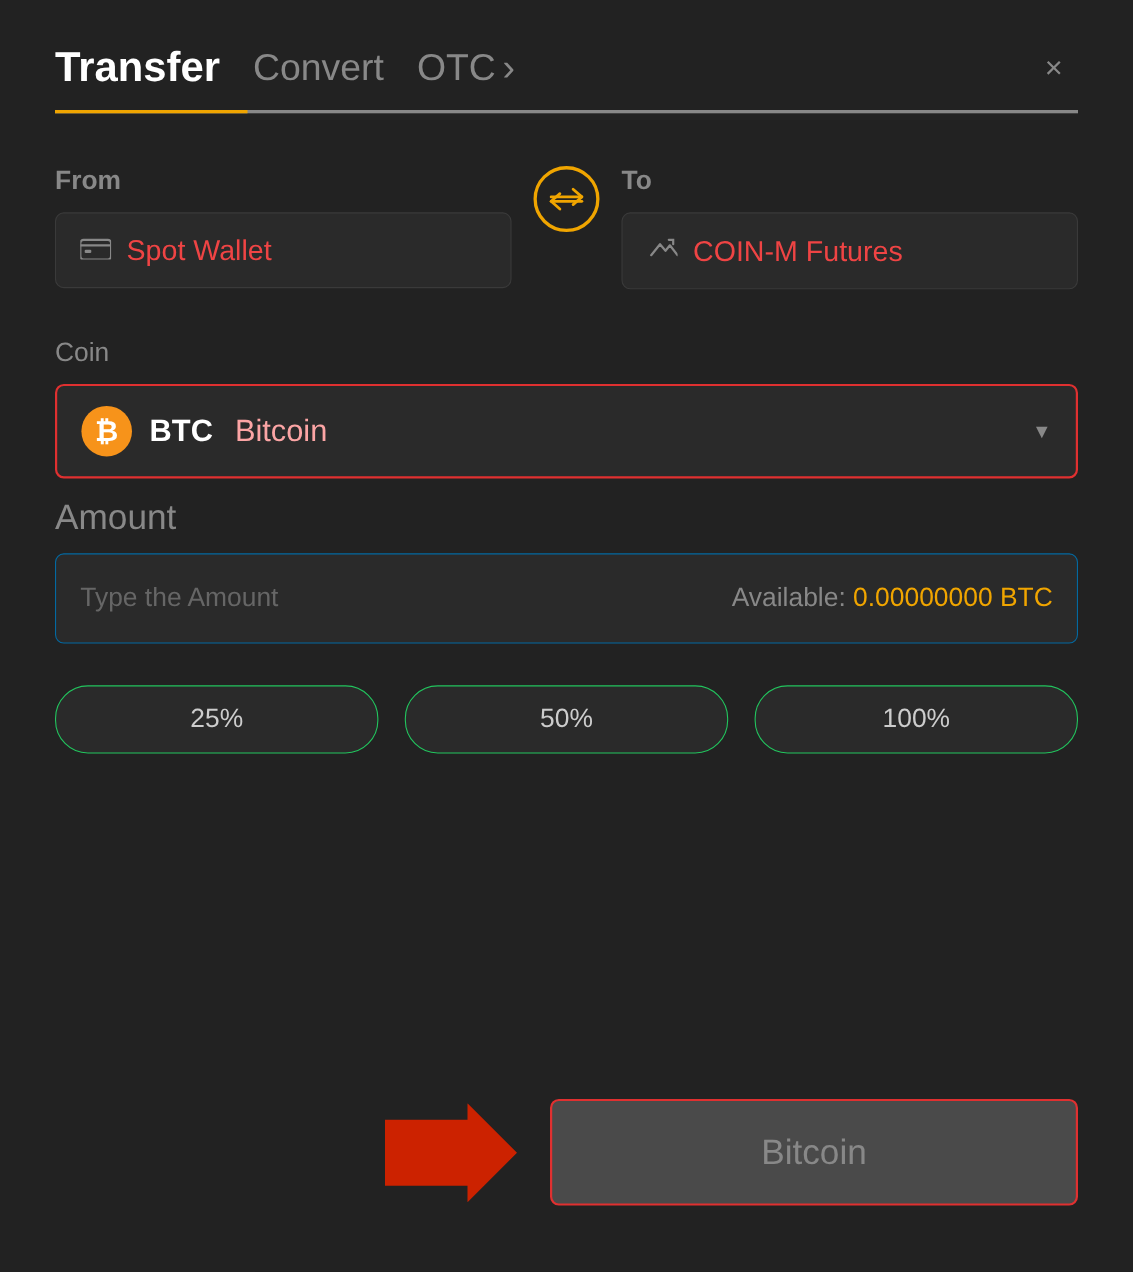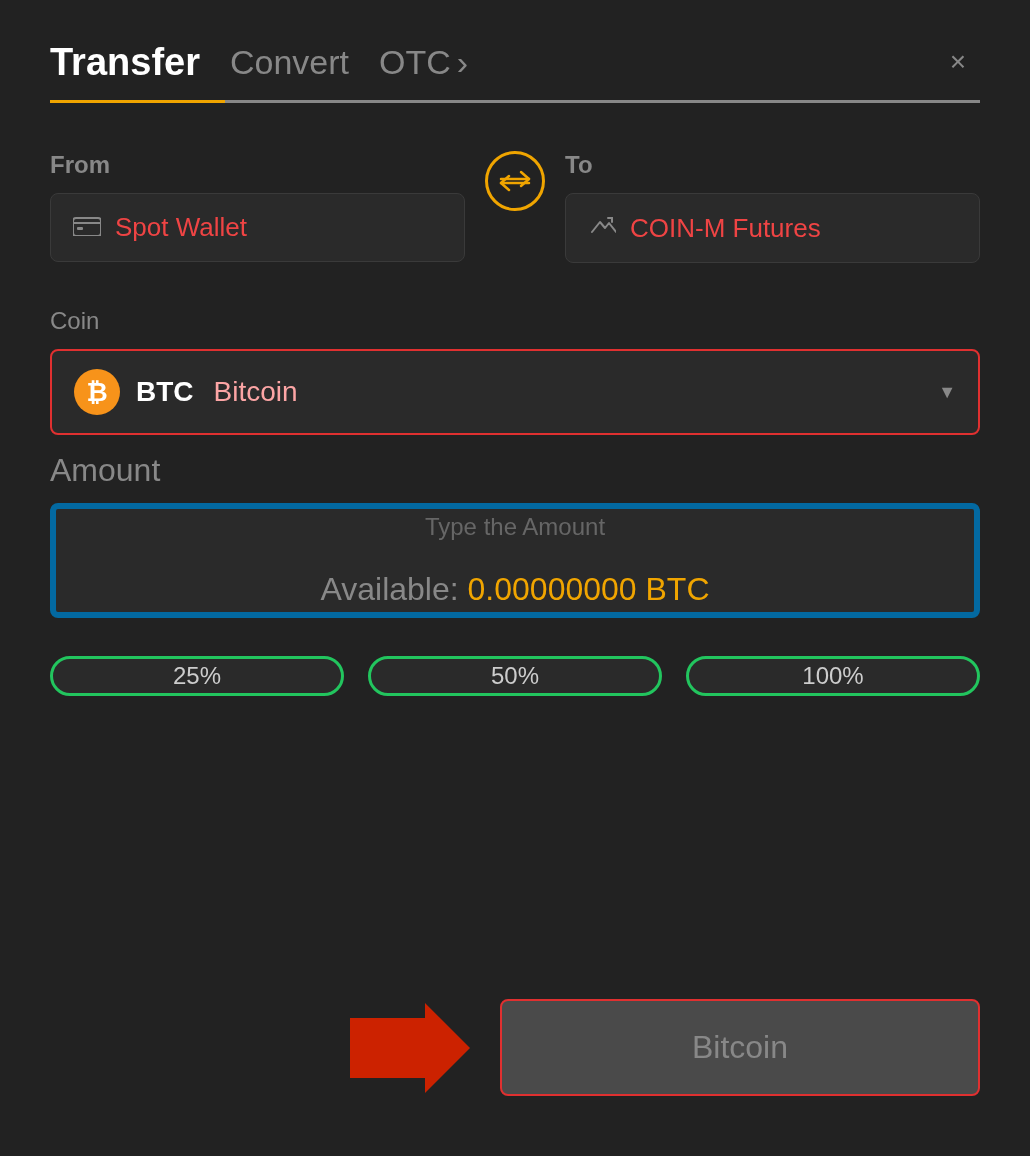--- a/index.html
+++ b/index.html
@@ -209,57 +209,55 @@
     }
 
     .amount-label {
       font-size: 32px;
       color: #888888;
       margin-bottom: 14px;
     }
 
     .amount-input-box {
       background: #2a2a2a;
-      border: 6px solid #0369a1;
+      border: 1px solid #0369a1;
       border-radius: 8px;
-      padding: 4px 22px;
+      padding: 26px 22px;
       display: flex;
       align-items: center;
       justify-content: space-between;
-      flex-direction: column;
     }
 
     .amount-placeholder {
       font-size: 24px;
       color: #666666;
     }
 
     .available-text {
-      font-size: 32px;
-      color: #888888;
-      margin-top: 30px;
+      font-size: 24px;
+      color: #888888;
     }
 
     .available-amount {
       color: #f0a500;
     }
 
     
     .pct-row {
       display: flex;
       gap: 24px;
       margin-bottom: 60px;
     }
 
     .pct-btn {
       flex: 1;
       background: #2a2a2a;
-      border: 3px solid #22c55e;
+      border: 1px solid #22c55e;
       border-radius: 30px;
-      padding: 3px 0;
+      padding: 16px 0;
       text-align: center;
       font-size: 24px;
       color: #cccccc;
       cursor: pointer;
     }
 
     
     .bottom-section {
       margin-top: auto;
       display: flex;

